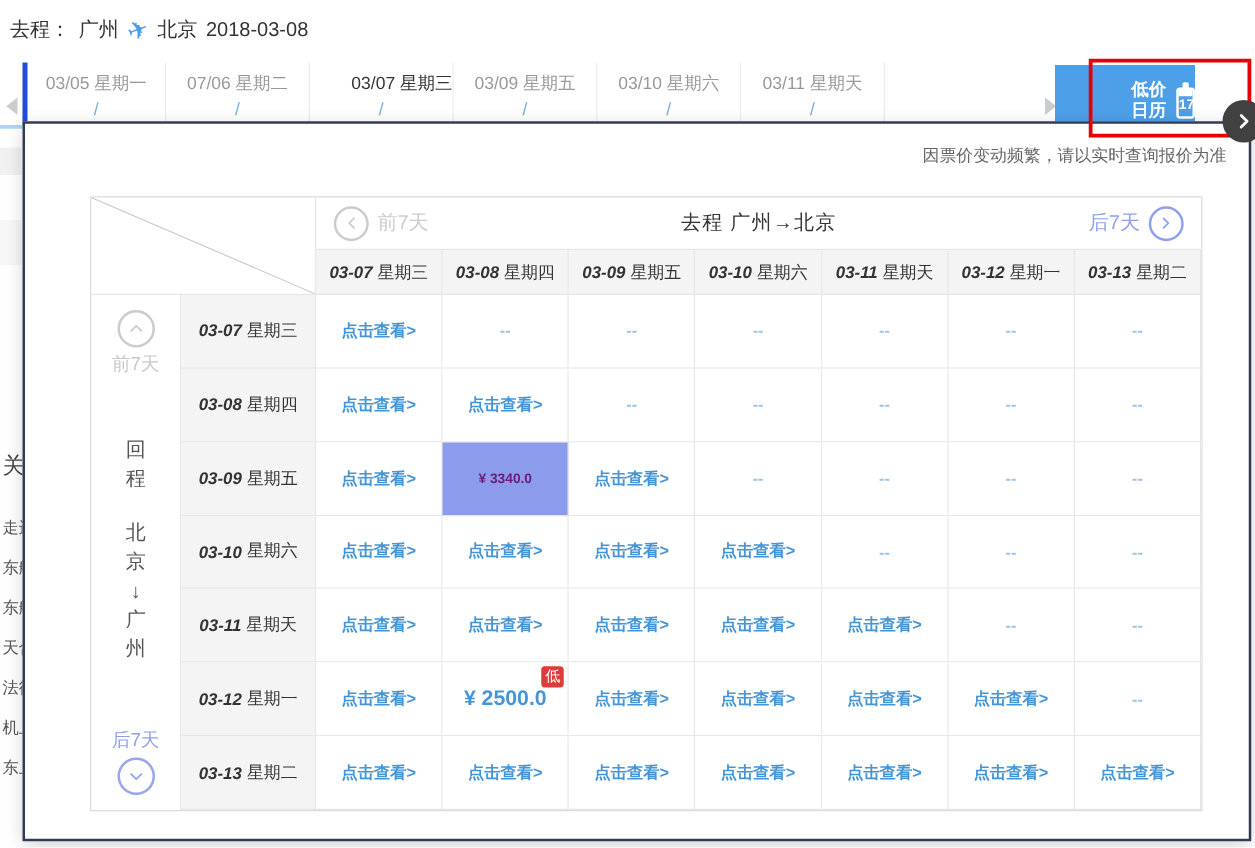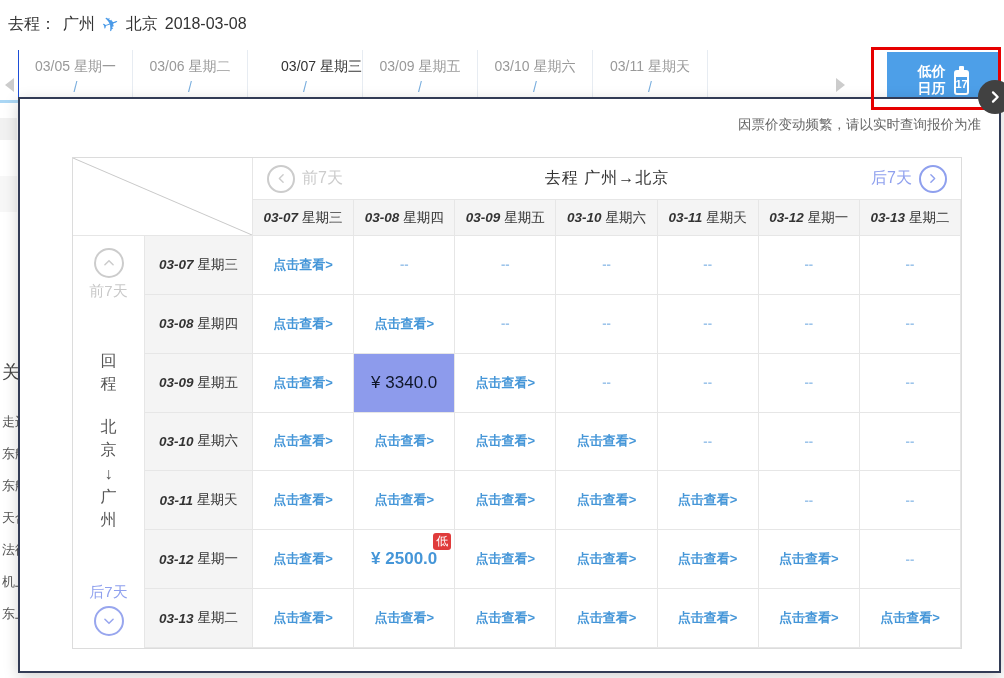--- a/index.html
+++ b/index.html
@@ -15,33 +15,33 @@
   .bg-item { font-size:13px; color:#555; height:32px; line-height:32px; white-space:nowrap; }
   
   .topbar { position:absolute; left:8px; top:12px; display:flex; align-items:center; gap:7px;
             font-size:16px; color:#333; z-index:5; }
   .plane { color:#4a9ae8; font-size:20px; display:inline-block; transform:rotate(-20deg); }
   
   .strip-border { position:absolute; left:0; top:100px; width:1004px; height:3px; background:#aad6f4; z-index:6; }
   .tabs { position:absolute; left:18px; top:50px; display:flex; z-index:7; }
   .tab { width:115px; height:50px; text-align:center; border-right:1px solid #e7ecf2;
          background:#fff; cursor:pointer; }
-  .tab:first-child { border-left:1px solid #1d4ed8; }
+  .tab:first-child { border-left:4px solid #1d4ed8; }
   .tab-line1 { margin-top:8px; font-size:14px; color:#999; }
   .tab-line1.dark { color:#333;text-align:right; }
   .tab-line2 { margin-top:3px; font-size:14px; color:#79aede; }
   .tab.selected { background:#8dcbf5; }
   .tab.selected .tab-line1 { color:#fff; }
   .tab.selected .tab-line2 { color:#fff; font-weight:bold; font-size:16px; margin-top:0; }
   .scroll-arrow { position:absolute; top:78px; width:0; height:0; z-index:7; cursor:pointer; }
   .scroll-arrow.left  { left:5px;  border-top:7px solid transparent; border-bottom:7px solid transparent; border-right:9px solid #cccccc; }
   .scroll-arrow.right { left:836px; border-top:7px solid transparent; border-bottom:7px solid transparent; border-left:9px solid #cccccc; }
   
-  .lowprice-btn { position:absolute; left:887px; top:52px; width:112px; height:56px;
-                  background:#4d9fe8; display:flex; align-items:center; justify-content:center;
+  .lowprice-btn { position:absolute; left:844px; top:52px; width:112px; height:56px;
+                  background:#4d9fe8; display:flex; align-items:center; justify-content:flex-end;
                   gap:8px; cursor:pointer; z-index:8; }
   .lp-text { color:#fff; font-weight:bold; font-size:14px; line-height:1.2; text-align:center; }
   .cal-icon { position:relative; width:15px; height:25px; border:2px solid #fff; border-radius:3px; margin-top:4px; }
   .cal-icon::before, .cal-icon::after { content:""; position:absolute; top:-6px; width:4px; height:7px; background:#fff; border-radius:1px; }
   .cal-icon::before { left:4px; } .cal-icon::after { right:4px; }
   .cal-strip { position:absolute; top:0; left:0; right:0; height:5px; background:#fff; }
   .cal-num { position:absolute; top:6px; left:0; right:0; text-align:center; font-size:11px; font-weight:bold; color:#fff; }
   .annotation-red { position:absolute; left:871px; top:47px; width:130px; height:63px;
                     border:3px solid #e60000; z-index:40; pointer-events:none; }
   .next-circle { position:absolute; left:978px; top:80px; width:34px; height:34px; border-radius:50%;
@@ -79,21 +79,21 @@
                  display:flex; align-items:center; justify-content:center; cursor:pointer; }
   .side-circle.gray { border-color:#cccccc; color:#cccccc; }
   .side-circle.peri { border-color:#98a6ee; color:#98a6ee; margin-top:4px; }
   .vwrap { flex:1; display:flex; flex-direction:column; align-items:center; justify-content:center; gap:20px; }
   .vtext { display:flex; flex-direction:column; align-items:center; font-size:16px; color:#555; line-height:1.45; }
   .cell { border-right:1px solid #e6e6e6; border-bottom:1px solid #e6e6e6;
           display:flex; align-items:center; justify-content:center; background:#fff; }
   .cell .view-link { color:#4596d8; font-weight:bold; font-size:13px; cursor:pointer; }
   .cell .dash { color:#9cc4ea; font-weight:bold; font-size:13px; }
   .cell.price-selected { background:#8d9bec; }
-  .cell.price-selected .price { color:#0f172a; font-weight:normal; font-size:17px; }
+  .cell.price-selected .price { color:#701a75; font-weight:bold; font-size:11px; }
   .cell .price-low { position:relative; color:#4596d8; font-weight:bold; font-size:17px; cursor:pointer; }
   .low-badge { position:absolute; top:-16px; right:-14px; background:#e03b3b; color:#fff;
                font-size:12px; font-weight:normal; padding:1px 3px; border-radius:3px; line-height:1.2; }
 </style>
 </head>
 <body>
 
 <div class="bg-block" style="left:0;top:118px;width:17px;height:22px;background:#f1f1f1;"></div>
 <div class="bg-block" style="left:0;top:176px;width:17px;height:36px;background:#f7f7f7;"></div>
 <div class="bg-sidebar">
@@ -118,21 +118,21 @@
 </div>
 
 <div class="strip-border"></div>
 <div class="scroll-arrow left"></div>
 <div class="tabs">
     <div class="tab">
       <div class="tab-line1">03/05 星期一</div>
       <div class="tab-line2">/</div>
     </div>
     <div class="tab">
-      <div class="tab-line1">03/06 星期二</div>
+      <div class="tab-line1">07/06 星期二</div>
       <div class="tab-line2">/</div>
     </div>
     <div class="tab">
       <div class="tab-line1 dark">03/07 星期三</div>
       <div class="tab-line2">/</div>
     </div>
     <div class="tab">
       <div class="tab-line1">03/09 星期五</div>
       <div class="tab-line2">/</div>
     </div>

